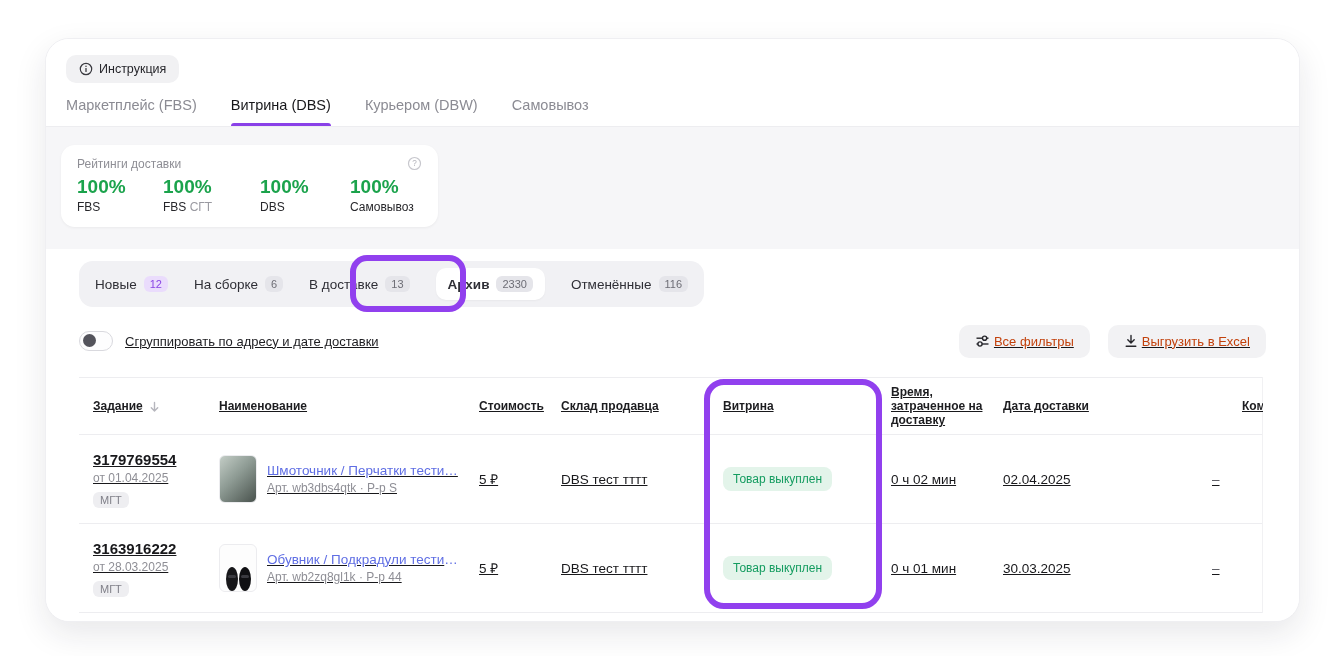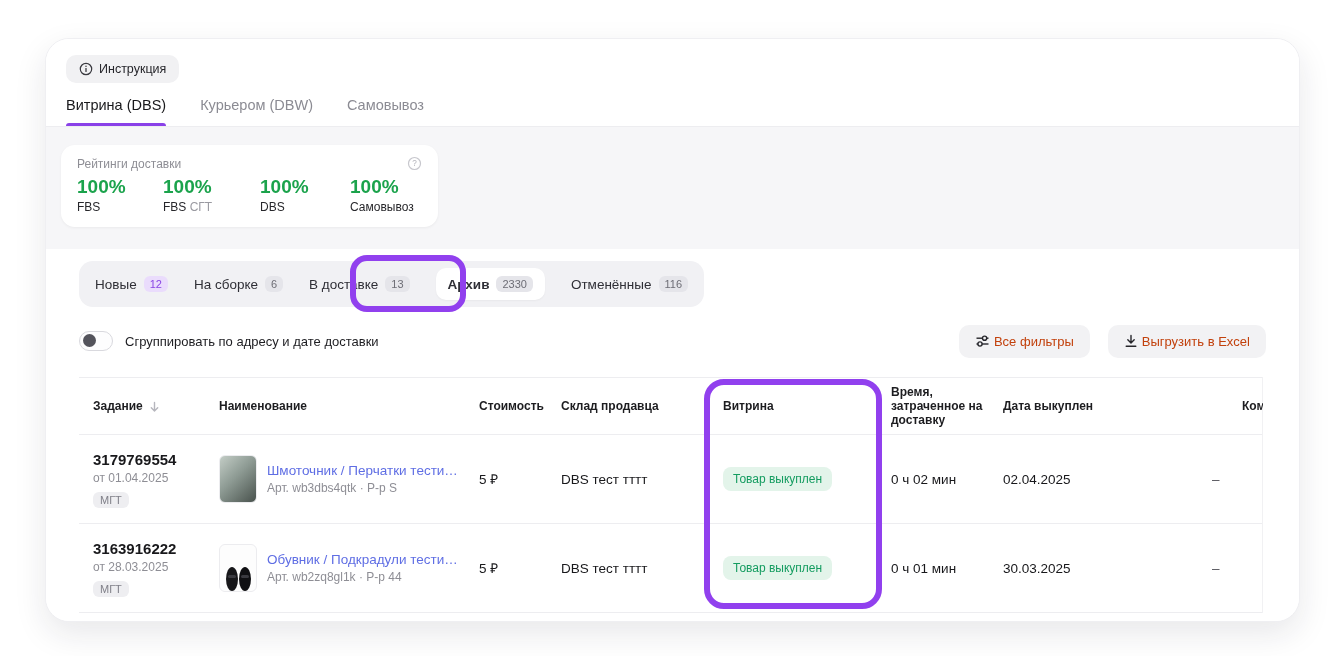--- a/index.html
+++ b/index.html
@@ -33,21 +33,21 @@
   .ratings-title { font-size: 12px; color: #8e8e95; }
   .ratings-values { display: flex; margin-top: 5px; }
   .rating-col { display: flex; flex-direction: column; }
   .rating-col:nth-child(1){ width: 86px; } .rating-col:nth-child(2){ width: 97px; }
   .rating-col:nth-child(3){ width: 90px; }
   .rating-value { font-size: 19px; font-weight: 700; color: #1ba34c; }
   .rating-label { font-size: 12px; color: #27272b; margin-top: 2px; }
   .rating-label .suffix { color: #9a9aa1; }
 
   
-  .content { padding: 12px 33px 18px 33px; background: #fff; }
+  .content { padding: 12px 33px 18px 33px; background: #fff; text-decoration: underline; }
   .status-tabs { display: inline-flex; align-items: center; gap: 26px; background: #f1f1f4;
     border-radius: 14px; padding: 0 16px; height: 46px; }
   .status-tab { display: inline-flex; align-items: center; gap: 7px; font-size: 13.5px;
     color: #2f2f36; cursor: pointer; white-space: nowrap; }
   .status-tab.active { background: #ffffff; font-weight: 700; border-radius: 10px;
     padding: 8px 12px; box-shadow: 0 1px 2px rgba(0,0,0,0.04); }
   .count-badge { font-size: 11px; padding: 2px 6px; border-radius: 6px;
     background: #e5e5ea; color: #6d6d75; font-weight: 400; }
   .count-badge.purple { background: #eadcfc; color: #8a46e4; }
 
@@ -112,20 +112,21 @@
             <svg width="14" height="14" viewBox="0 0 14 14">
                 <circle cx="7" cy="7" r="5.7" fill="none" stroke="#3a3a40" stroke-width="1.2"></circle>
                 <rect x="6.35" y="6" width="1.3" height="4" rx="0.6" fill="#3a3a40"></rect>
                 <rect x="6.35" y="3.6" width="1.3" height="1.4" rx="0.6" fill="#3a3a40"></rect>
               </svg>
           </span>
           <span>Инструкция</span>
         </button>
       </div>
       <div class="nav-tabs">
+        <div class="nav-tab">Маркетплейс (FBS)</div>
         <div class="nav-tab active">Витрина (DBS)</div>
         <div class="nav-tab">Курьером (DBW)</div>
         <div class="nav-tab">Самовывоз</div>
       </div>
     </div>
 
     <div class="gray-band">
       <div class="ratings-card">
         <div class="ratings-head">
           <span class="ratings-title">Рейтинги доставки</span>
@@ -221,21 +222,21 @@
               <svg width="11" height="12" viewBox="0 0 11 12">
                   <path d="M5.5 1.5v8M2.3 6.8 5.5 10l3.2-3.2" fill="none" stroke="#b6b6bd" stroke-width="1.4" stroke-linecap="round" stroke-linejoin="round"></path>
                 </svg>
             </span>
           </div>
           <div>Наименование</div>
           <div>Стоимость</div>
           <div>Склад продавца</div>
           <div>Витрина</div>
           <div>Время, затраченное на доставку</div>
-          <div>Дата выкуплен</div>
+          <div>Дата доставки</div>
           <div class="th-comment">Комментарий</div>
         </div>
 
         <div class="t-row">
           <div class="cell-task">
             <div class="task-id">3179769554</div>
             <div class="task-date">от 01.04.2025</div>
             <span class="task-tag">МГТ</span>
           </div>
           <div class="cell-name">

